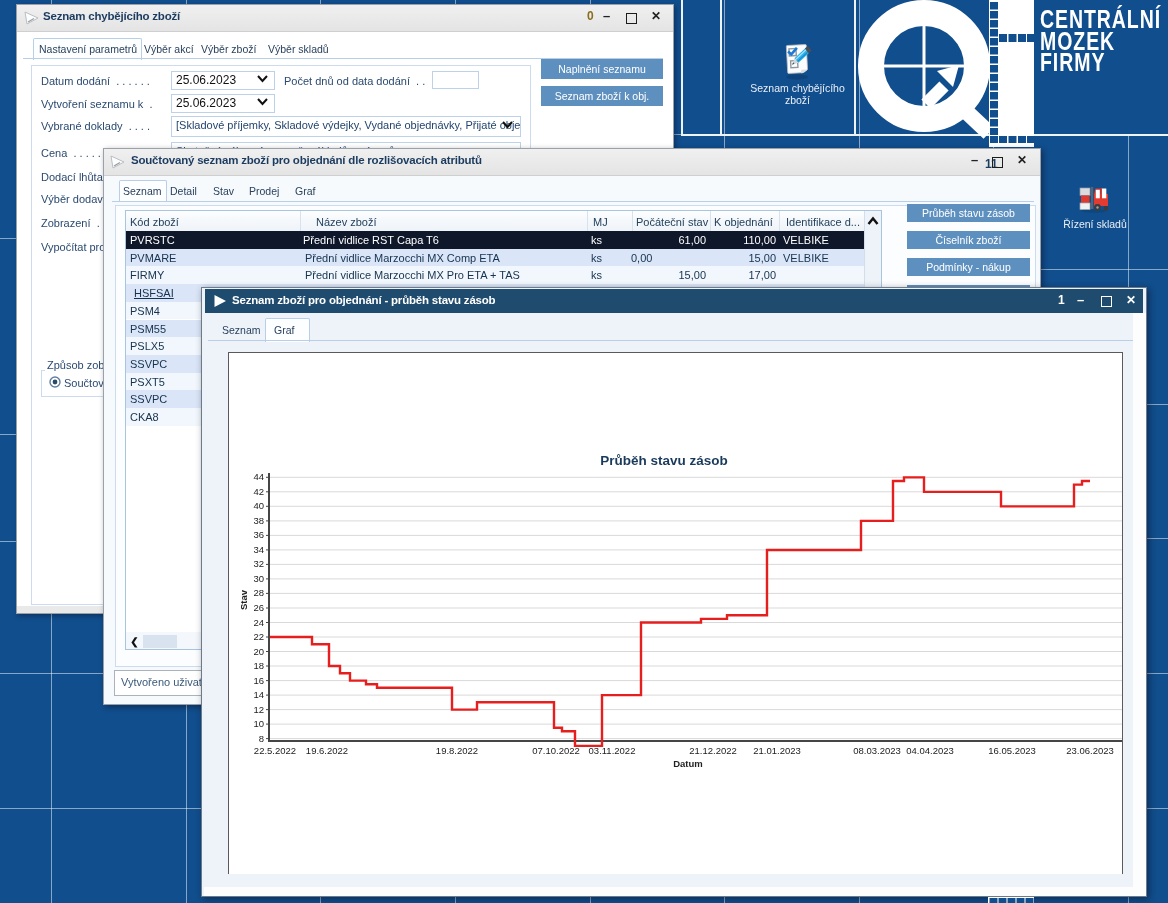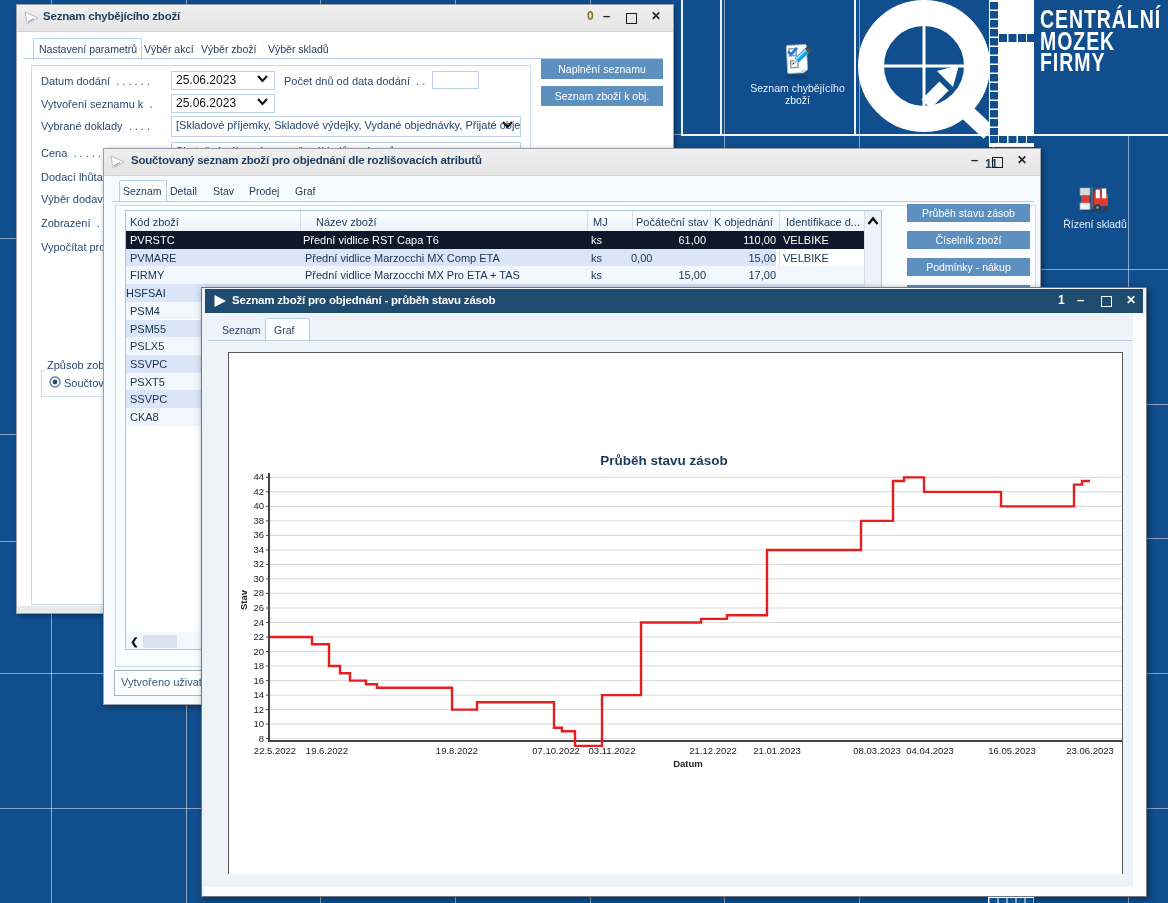--- a/index.html
+++ b/index.html
@@ -244,37 +244,37 @@
 
   <div id="rows" style="position:absolute;left:0;top:0;width:738px;font-size:11px;color:#15324e;">
   <div class="abs" style="left:0;top:20.0px;width:738px;height:18px;background:#0f172a;color:#fff;">
           <span class="abs" style="left:4px;top:3px;">PVRSTC</span>
           <span class="abs" style="left:177px;top:3px;">Přední vidlice RST Capa T6</span>
           <span class="abs" style="left:465px;top:3px;">ks</span>
           <span class="abs" style="left:505px;top:3px;width:75px;text-align:right;">61,00</span>
           <span class="abs" style="left:575px;top:3px;width:75px;text-align:right;">110,00</span>
           <span class="abs" style="left:657px;top:3px;">VELBIKE</span>
         </div>
-  <div class="abs" style="left:0;top:37.7px;width:650px;height:17.7px;background:#dae5f7;">
+  <div class="abs" style="left:0;top:37.7px;width:738px;height:17.7px;background:#dae5f7;">
           <span class="abs" style="left:4px;top:3px;">PVMARE</span>
           <span class="abs" style="left:179px;top:3px;">Přední vidlice Marzocchi MX Comp ETA</span>
           <span class="abs" style="left:465px;top:3px;">ks</span>
           <span class="abs" style="left:505px;top:3px;width:75px;text-align:left;">0,00</span>
           <span class="abs" style="left:575px;top:3px;width:75px;text-align:right;">15,00</span>
           <span class="abs" style="left:657px;top:3px;">VELBIKE</span>
         </div>
   <div class="abs" style="left:0;top:55.4px;width:738px;height:17.7px;background:#f2f7fd;">
           <span class="abs" style="left:4px;top:3px;">FIRMY</span>
           <span class="abs" style="left:179px;top:3px;">Přední vidlice Marzocchi MX Pro ETA + TAS</span>
           <span class="abs" style="left:465px;top:3px;">ks</span>
           <span class="abs" style="left:505px;top:3px;width:75px;text-align:right;">15,00</span>
           <span class="abs" style="left:575px;top:3px;width:75px;text-align:right;">17,00</span>
         </div>
   <div class="abs" style="left:0;top:73.1px;width:738px;height:17.7px;background:#dae5f7;">
-          <span class="abs" style="left:0;top:3px;">HSFSAI</span>
+          <span class="abs" style="left:8px;top:3px;text-decoration:underline;">HSFSAI</span>
         </div>
   <div class="abs" style="left:0;top:90.8px;width:738px;height:17.7px;background:#f2f7fd;">
           <span class="abs" style="left:4px;top:3px;">PSM4</span>
         </div>
   <div class="abs" style="left:0;top:108.5px;width:738px;height:17.7px;background:#dae5f7;">
           <span class="abs" style="left:4px;top:3px;">PSM55</span>
         </div>
   <div class="abs" style="left:0;top:126.19999999999999px;width:738px;height:17.7px;background:#f2f7fd;">
           <span class="abs" style="left:4px;top:3px;">PSLX5</span>
         </div>

